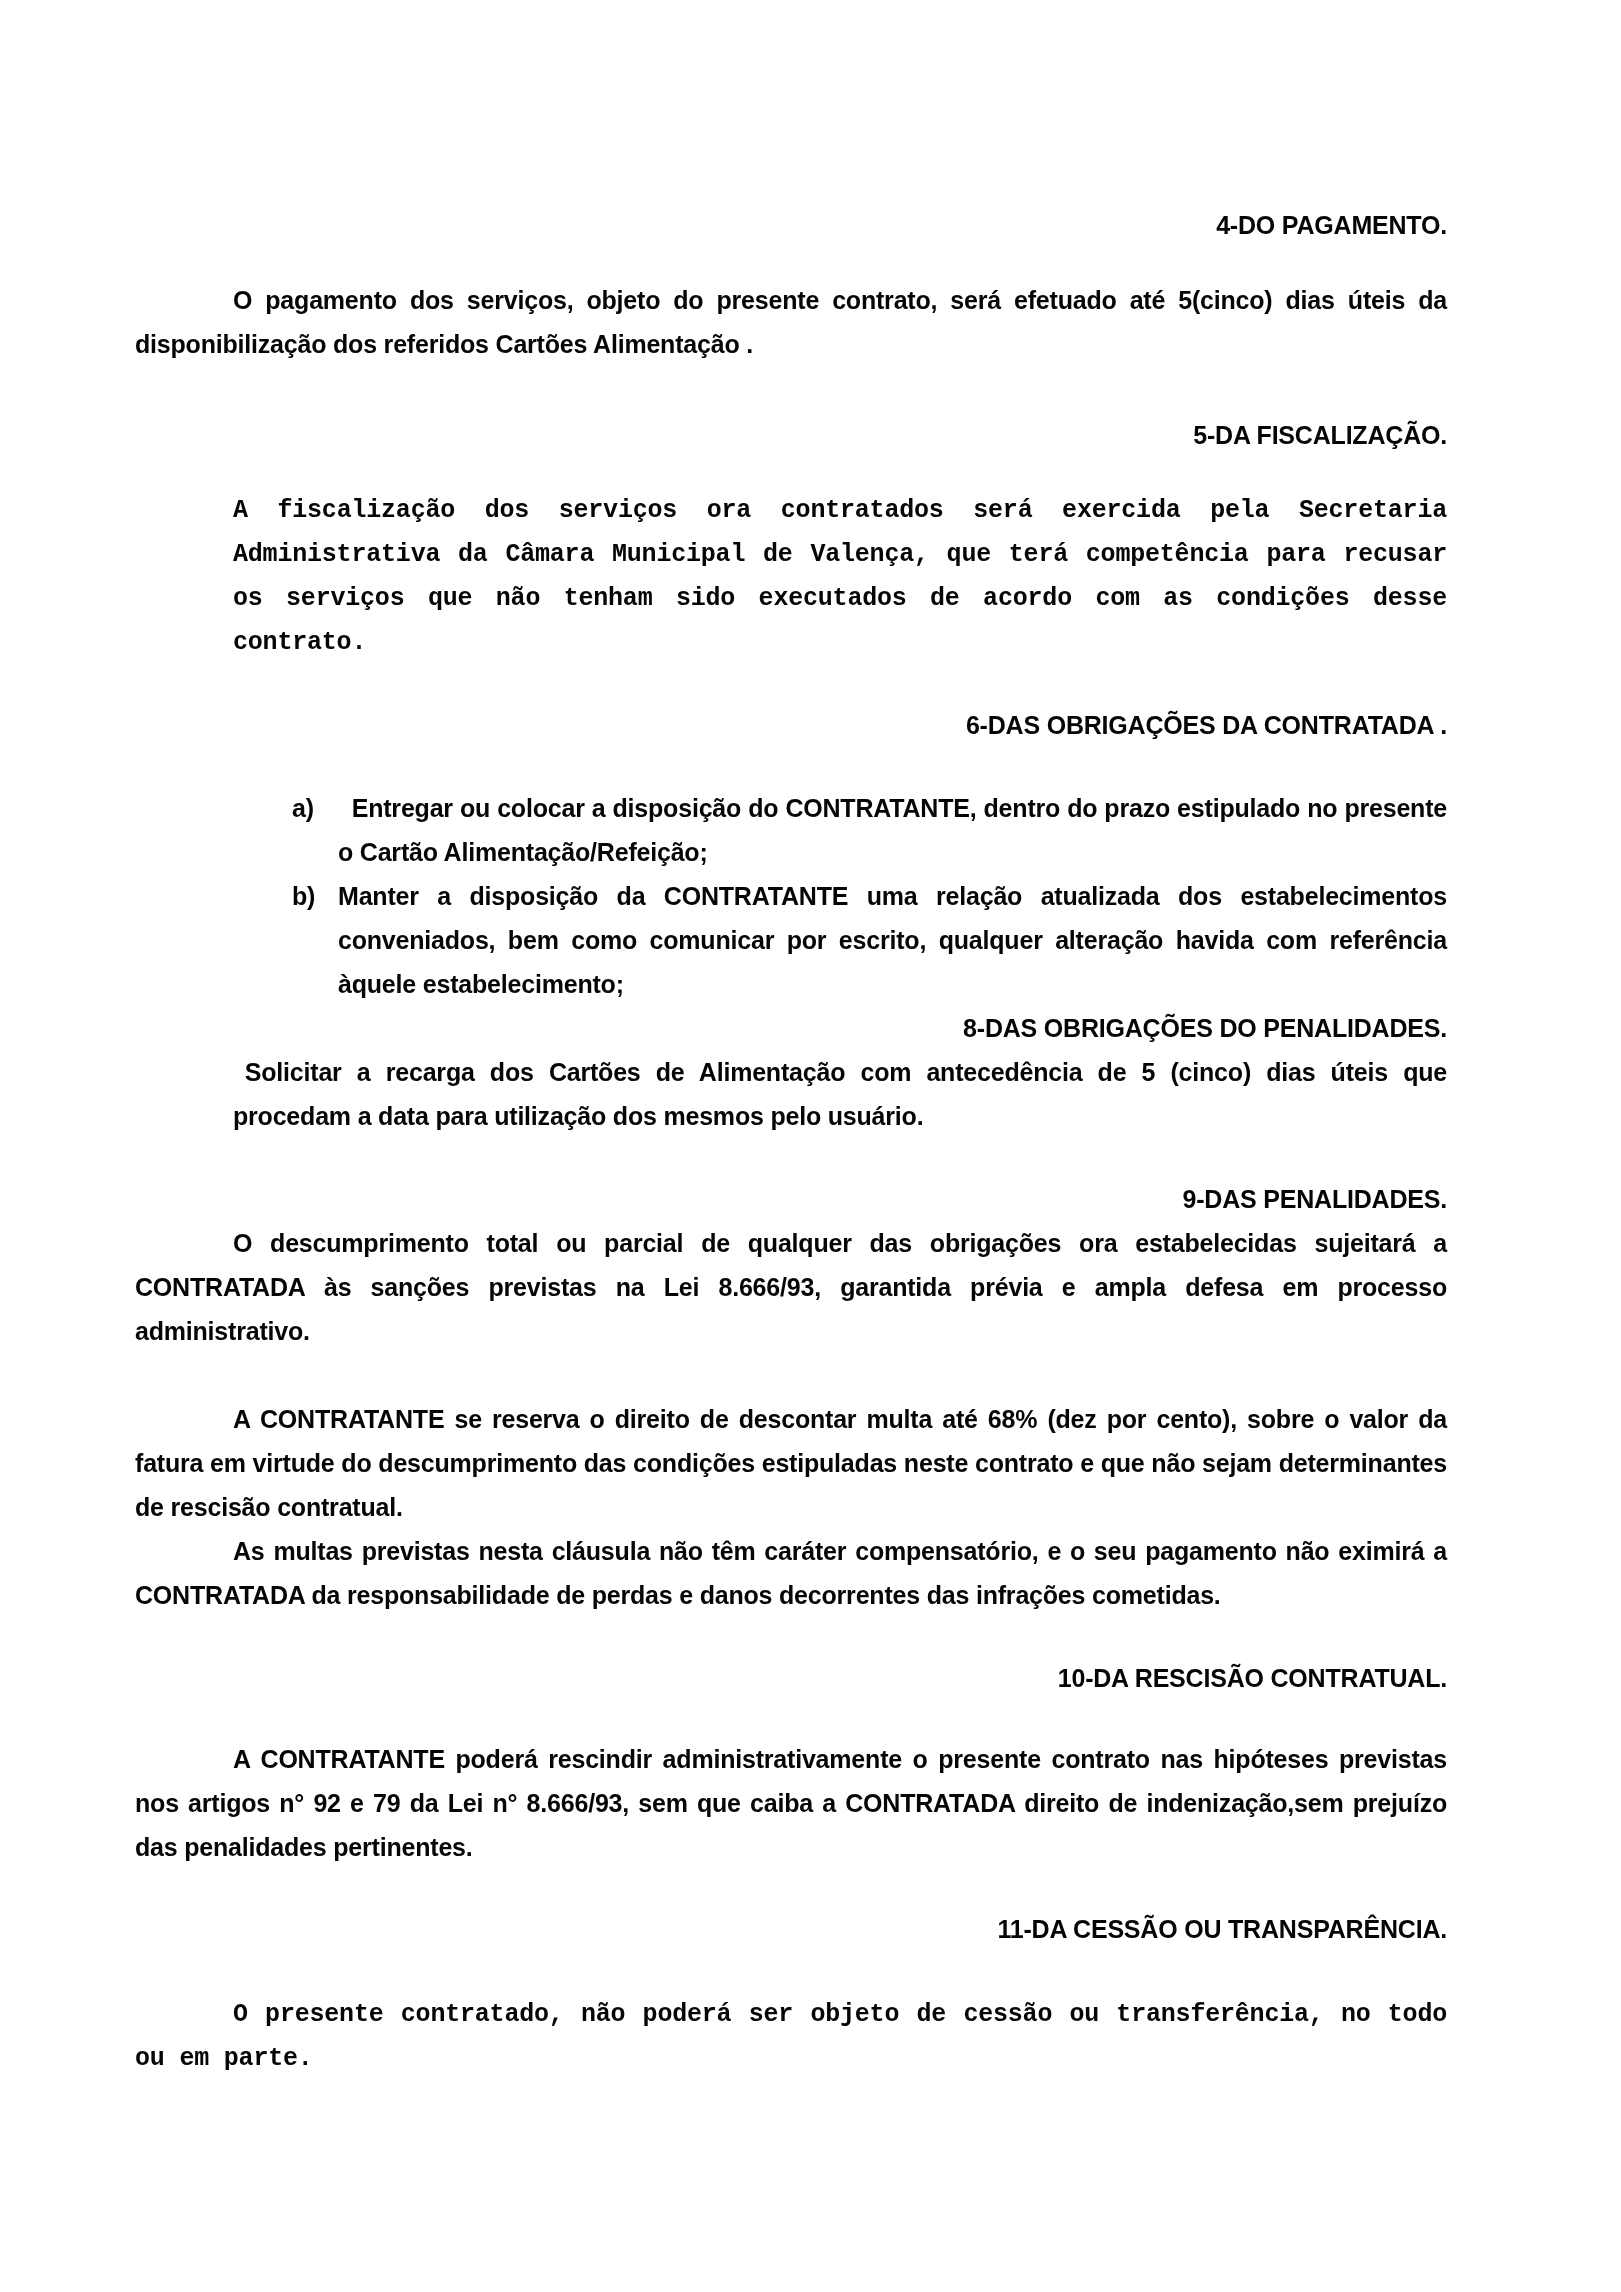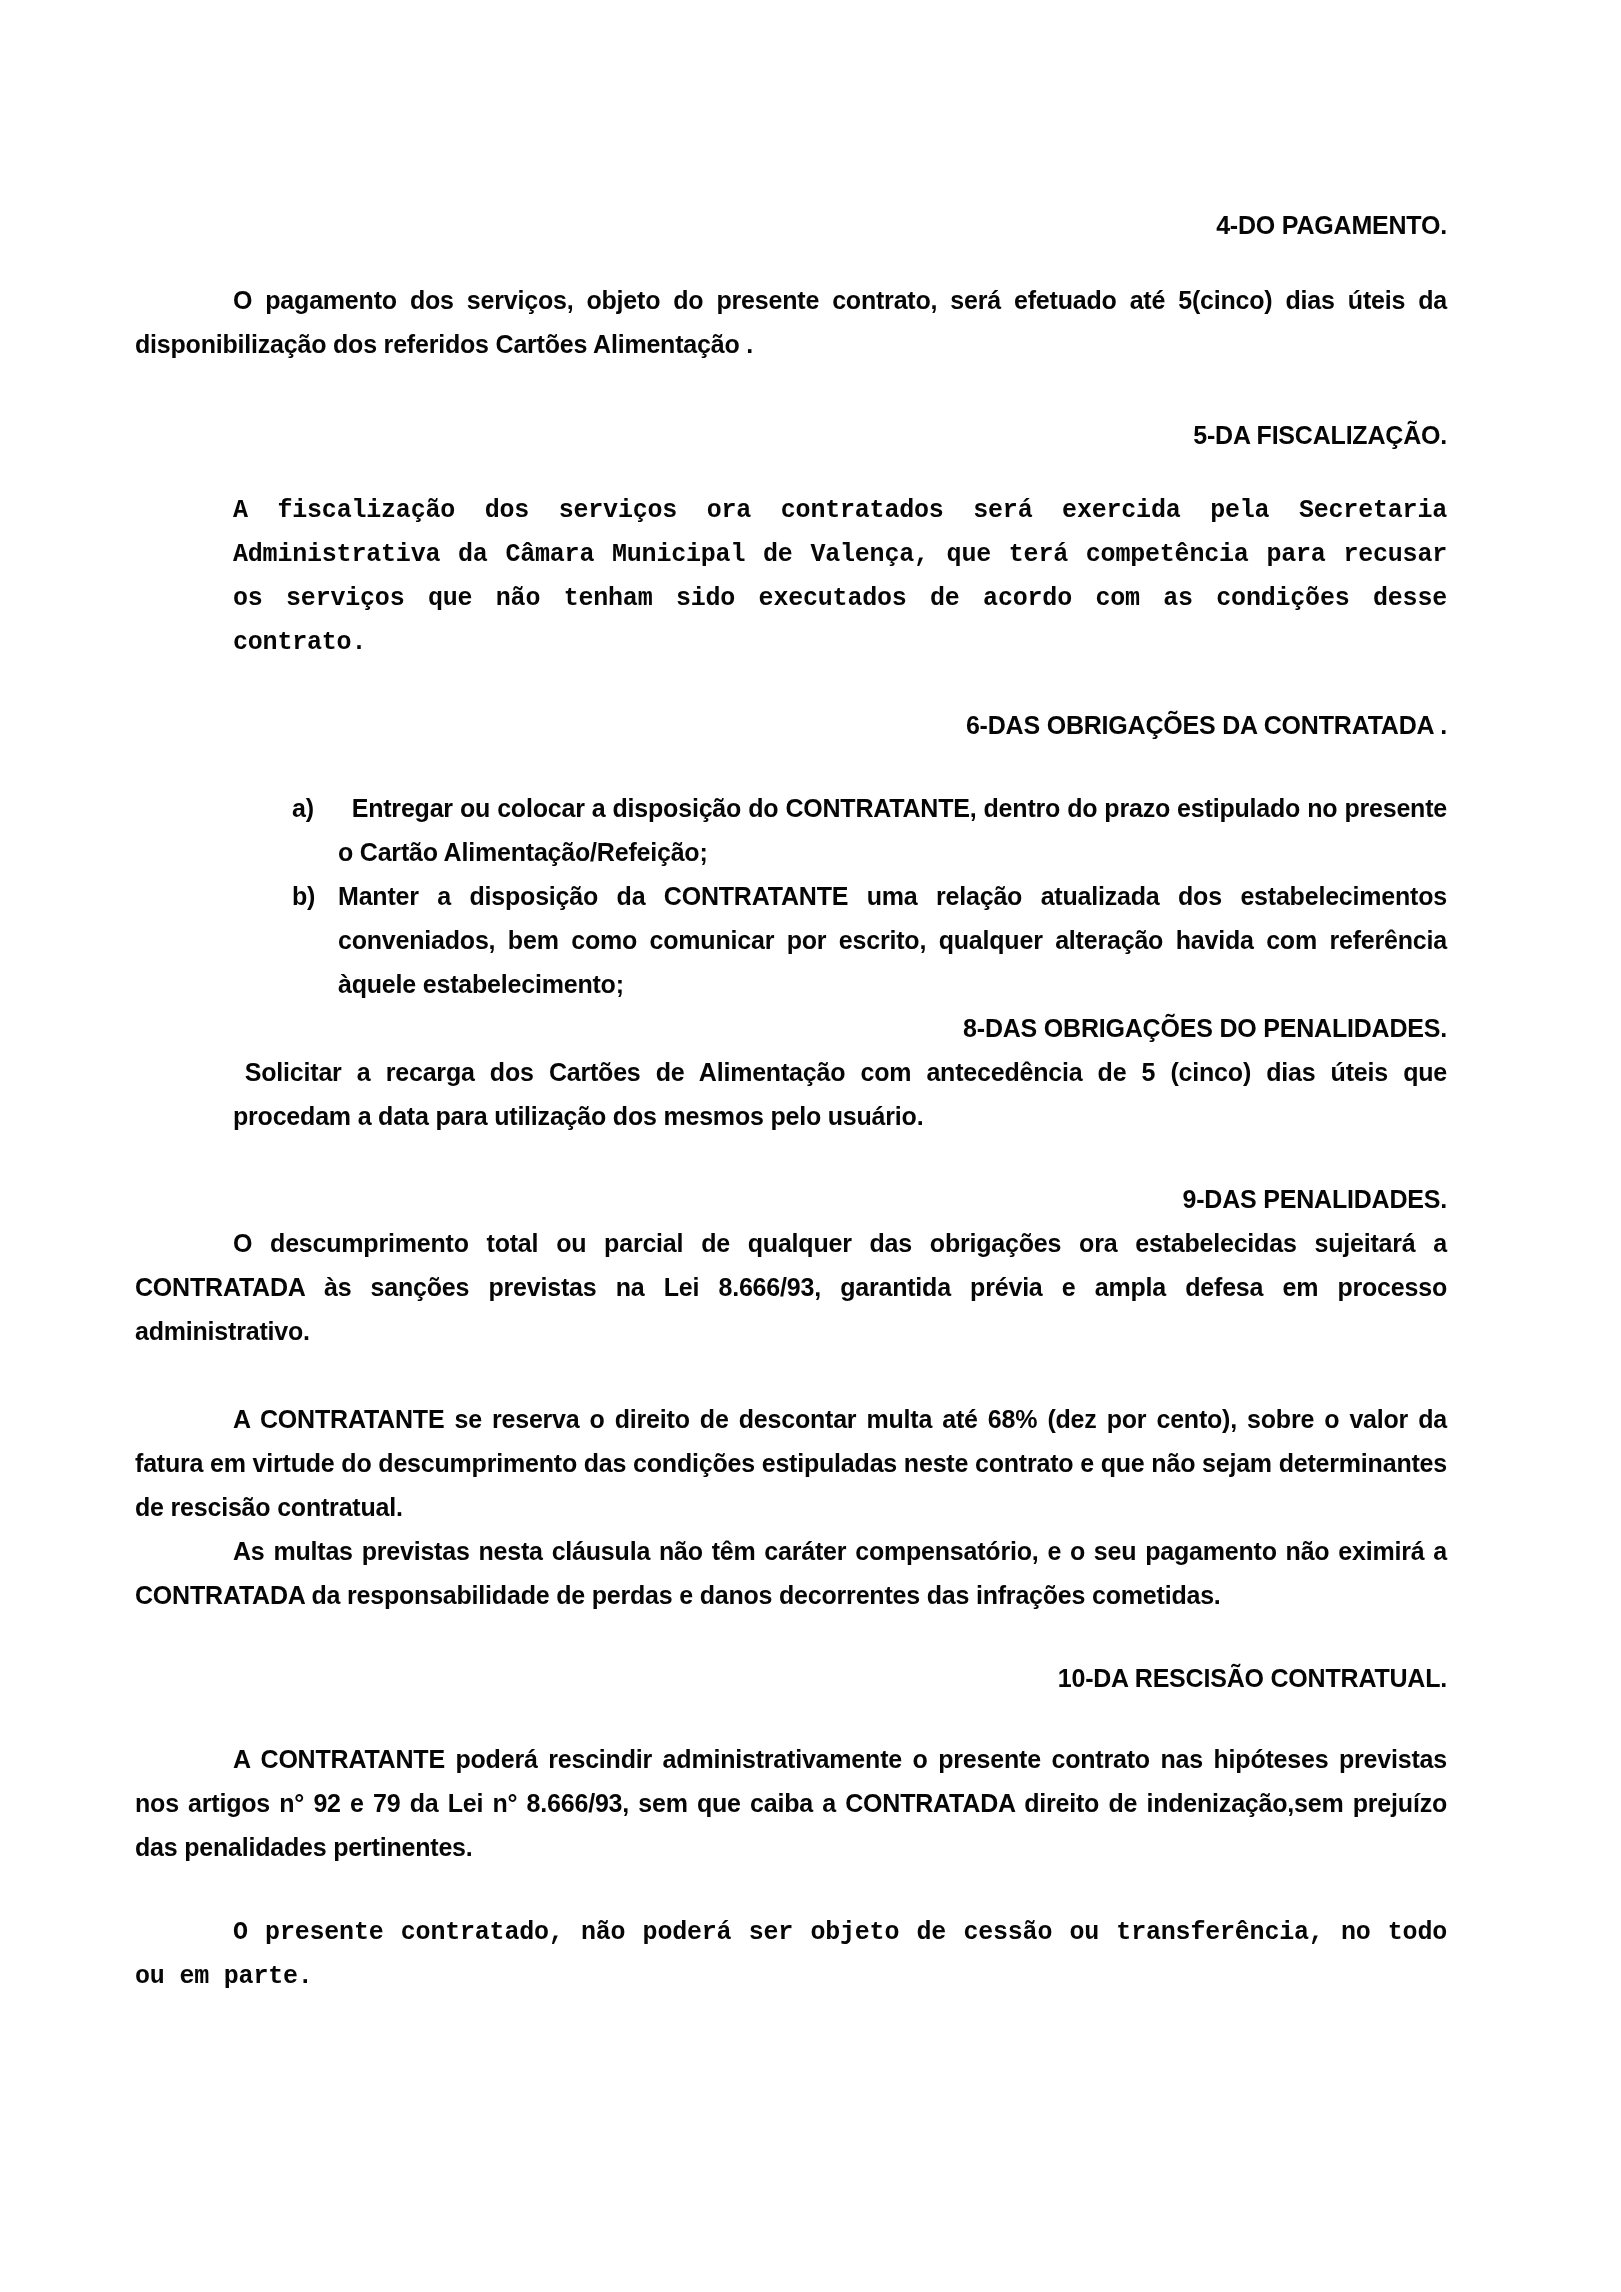--- a/index.html
+++ b/index.html
@@ -86,16 +86,19 @@
   </div>
   <p class="p-indent" style="margin:0;">O descumprimento total ou parcial de qualquer das obrigações ora estabelecidas sujeitará a CONTRATADA às sanções previstas na Lei 8.666/93, garantida prévia e ampla defesa em processo administrativo.</p>
   <p class="p-indent mt-45" style="margin-bottom:0;">A CONTRATANTE se reserva o direito de descontar multa até 68% (dez por cento), sobre o valor da fatura em virtude do descumprimento das condições estipuladas neste contrato e que não sejam determinantes de rescisão contratual.</p>
   <p class="p-indent" style="margin:0;">As multas previstas nesta cláusula não têm caráter compensatório, e o seu pagamento não eximirá a CONTRATADA da responsabilidade de perdas e danos decorrentes das infrações cometidas.</p>
 
   <div class="heading mt-40">
     <span class="h-num">10-</span><span>DA RESCISÃO CONTRATUAL.</span>
   </div>
   <p class="p-indent mt-38" style="margin-bottom:0;">A CONTRATANTE poderá rescindir administrativamente o presente contrato nas hipóteses previstas nos artigos n° 92 e 79 da Lei n° 8.666/93, sem que caiba a CONTRATADA direito de indenização,sem prejuízo das penalidades pertinentes.</p>
 
+  <div class="heading mt-39">
+    <span class="h-num">11-</span><span>DA CESSÃO OU TRANSPARÊNCIA.</span>
+  </div>
   <p class="p-indent mt-43" style="margin-bottom:0;font-family:Liberation Mono, monospace;">O presente contratado, não poderá ser objeto de cessão ou transferência, no todo ou em parte.</p>
 
 </div>
 
 
 </body></html>

